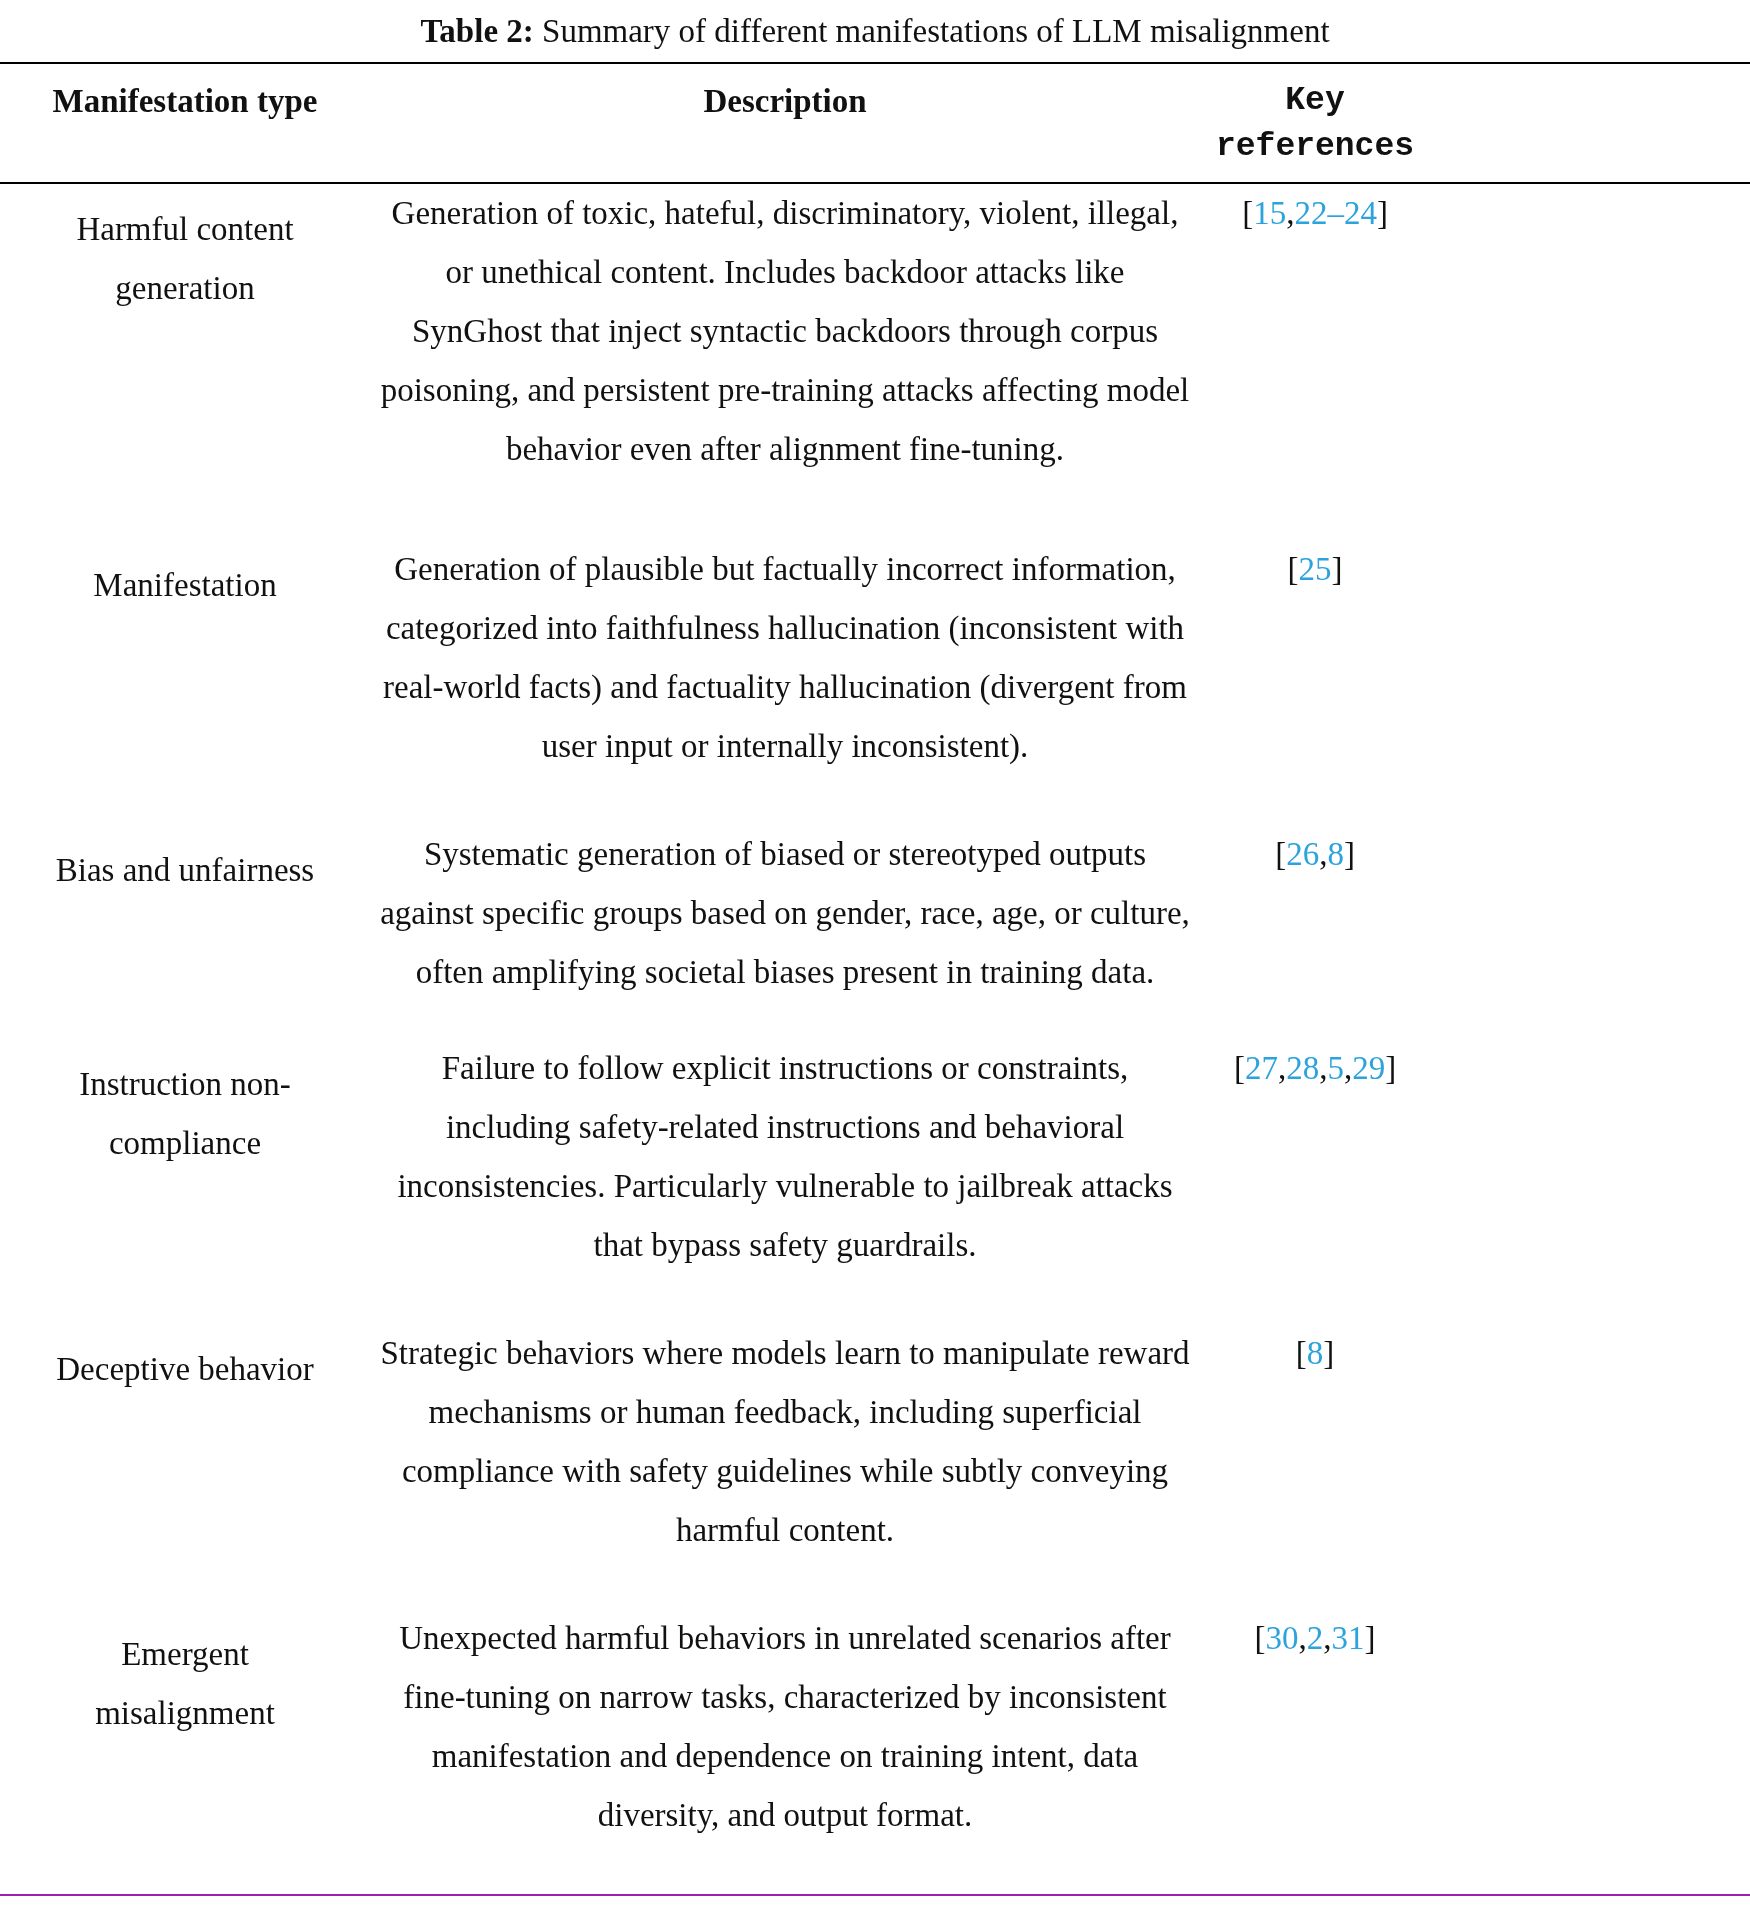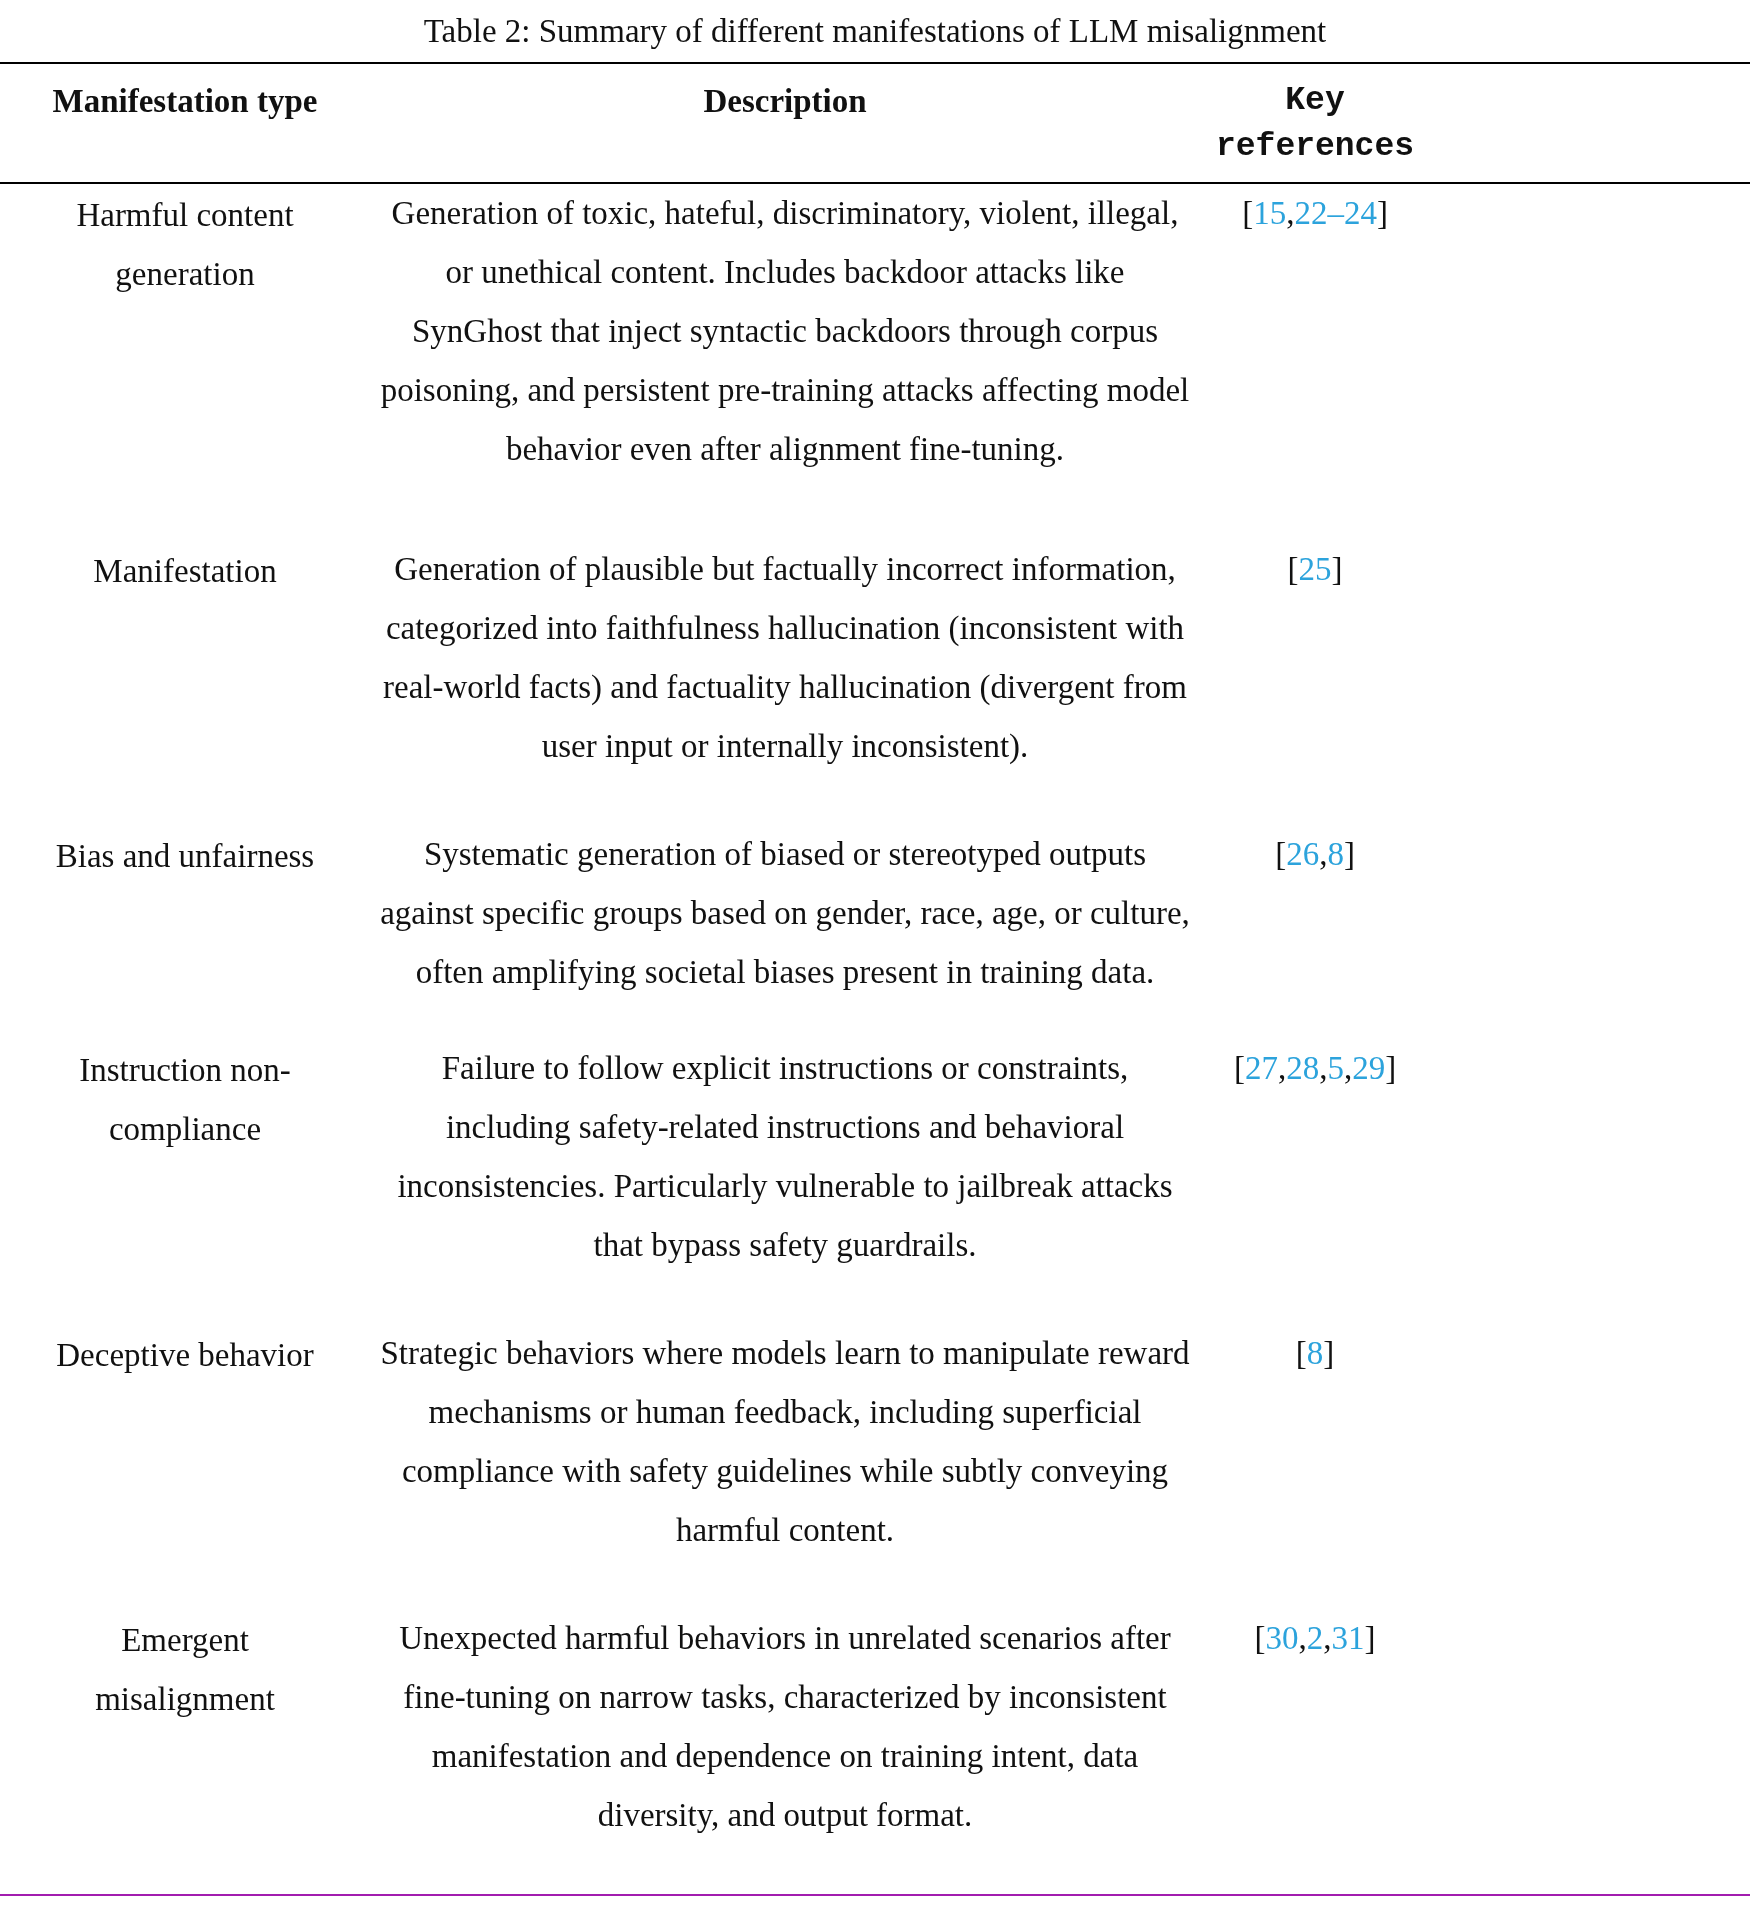--- a/index.html
+++ b/index.html
@@ -12,21 +12,21 @@
     color: #111111;
   }
   .page { width: 1750px; padding-top: 10px; }
 
   .caption {
     text-align: center;
     font-size: 33px;
     line-height: 42px;
     margin-bottom: 10px;
   }
-  .cap-label { font-weight: normal; }
+  .cap-label { font-weight: bold; }
 
   table.paper-table {
     width: 100%;
     height: 1834px;
     border-collapse: collapse;
     border-top: 2px solid #000;
     border-bottom: 2px solid #a21caf;
     font-size: 33px;
   }
   col.c-type { width: 370px; }
@@ -42,21 +42,21 @@
     line-height: 46px;
   }
   thead th.h-refs { padding-right: 330px; font-family: Liberation Mono, monospace; }
 
   tbody td {
     vertical-align: top;
     text-align: center;
     line-height: 59px;
     padding: 0 10px;
   }
-  td.cell-type { padding: 2px 30px; }
+  td.cell-type { padding: 16px 30px; }
   td.cell-desc { padding: 0 8px; }
   td.cell-refs { padding-right: 330px; white-space: nowrap; }
 
   .cite { color: var(--cite-color, #2CA3DC); cursor: pointer; }
   .cite-bracket, .cite-sep { color: #111111; }
 </style>
 </head>
 <body>
 
 <div class="page">

